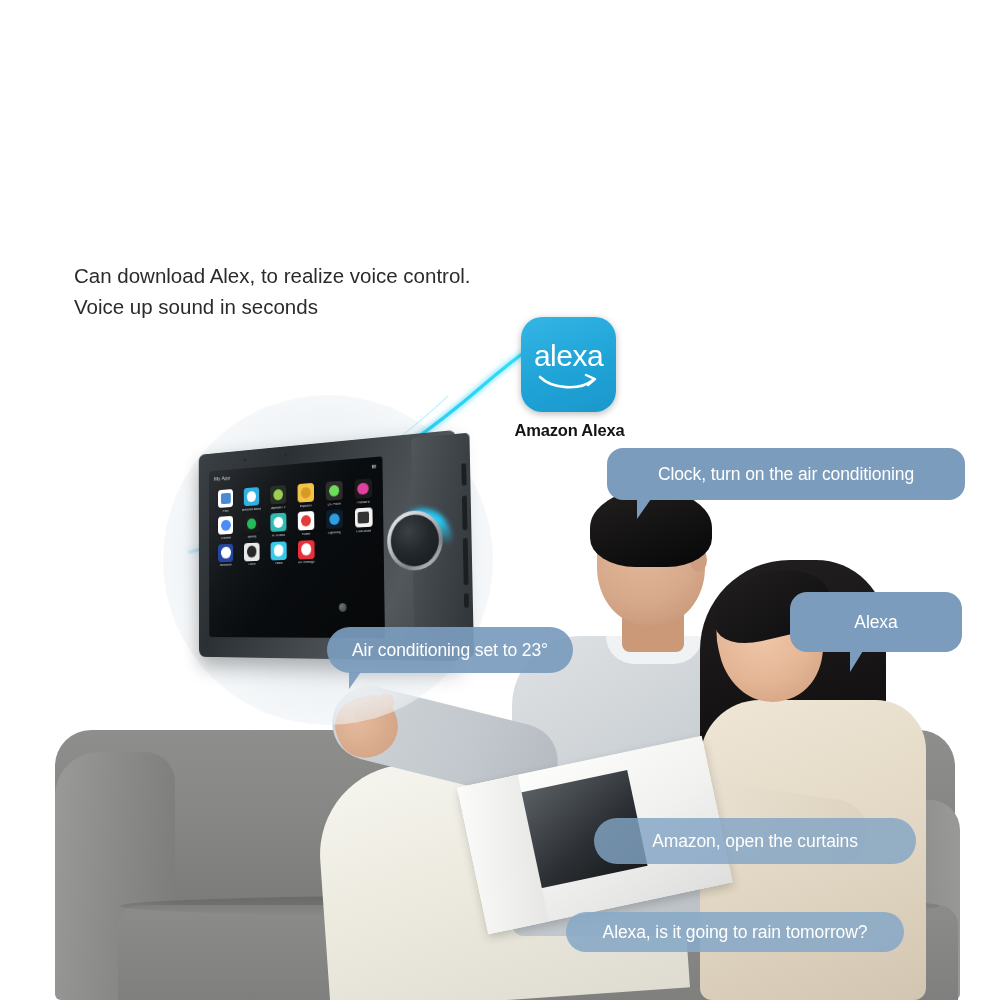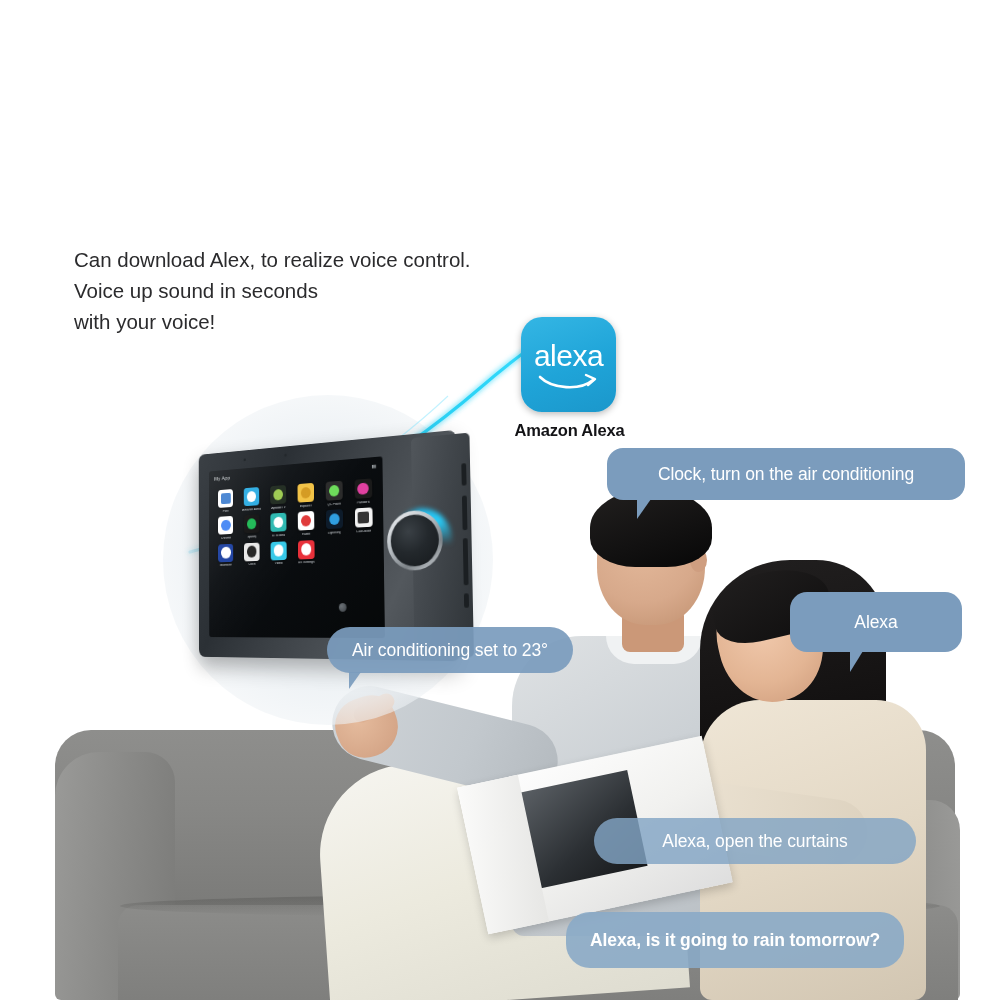--- a/index.html
+++ b/index.html
@@ -13,21 +13,21 @@
   #stage { position:absolute; inset:0; width:1000px; height:1000px; overflow:hidden; }
 
   
   .headline {
     position:absolute; left:72px; top:97px;
     font-size:62px; line-height:0.98; font-weight:bold;
     color:#18181a; letter-spacing:-1.2px; white-space:pre;
   }
   .headline .l2 { display:block; margin-top:6px; }
   .subcopy {
-    position:absolute; left:74px; top:244px;
+    position:absolute; left:74px; top:260px;
     font-size:20.5px; line-height:1.52; color:#2b2b2d; font-weight:400;
   }
   .subcopy span { display:block; }
 
   
   .halo {
     position:absolute; left:163px; top:395px; width:330px; height:330px;
     border-radius:50%;
     background:radial-gradient(circle at 50% 50%, #eef2f5 0%, #eef2f5 52%, rgba(238,242,245,0.55) 72%, rgba(238,242,245,0) 82%);
   }
@@ -304,35 +304,33 @@
   }
 
   
   .b4 {
     left:594px; top:818px; width:322px; height:46px; border-radius:23px;
     background:rgba(131,165,197,0.82);
   }
 
   
   .b5 {
-    left:566px; top:912px; width:338px; height:56px; border-radius:24px;
+    left:566px; top:912px; width:338px; height:40px; border-radius:24px;
     background:rgba(138,170,199,0.90);
-    font-weight:bold;
   }
 </style>
 </head>
 <body>
 
 <div id="stage">
 
 
   <div class="subcopy">
     <span>Can download Alex, to realize voice control.</span>
     <span>Voice up sound in seconds</span>
-    <span>with your voice!</span>
   </div>
 
   <div class="sofa-back"></div>
   <div class="sofa-arm-l"></div>
   <div class="sofa-arm-r"></div>
   <div class="sofa-seat"></div>
   <div class="sofa-shadow"></div>
 
   <div class="person">
     <div class="man-legs"></div>
@@ -526,20 +524,20 @@
     <span>Alexa</span>
     <span class="btail"></span>
   </div>
 
   <div class="bubble b3">
     <span>Air conditioning set to 23°</span>
     <span class="btail"></span>
   </div>
 
   <div class="bubble b4">
-    <span>Alexa, open the curtains</span>
+    <span>Amazon, open the curtains</span>
   </div>
 
   <div class="bubble b5">
     <span>Alexa, is it going to rain tomorrow?</span>
   </div>
 
 </div>
 
 </body></html>

